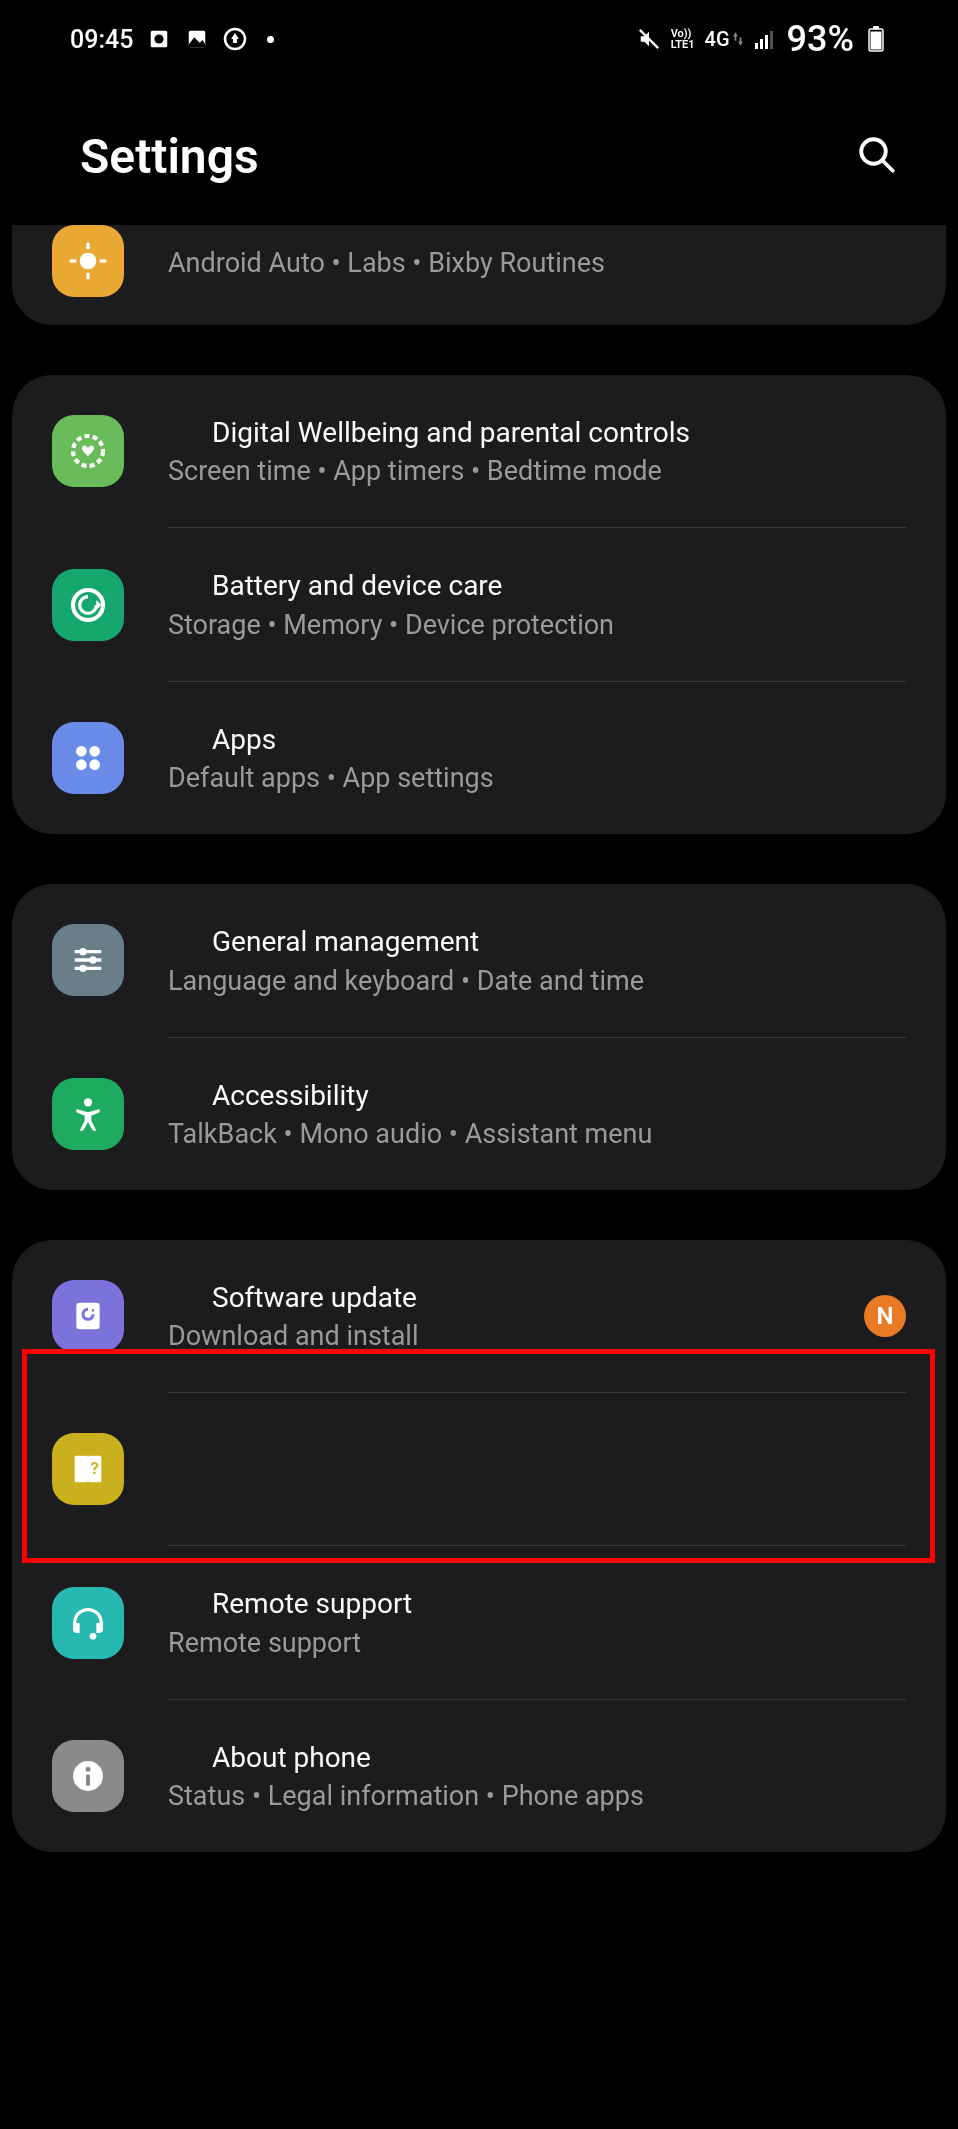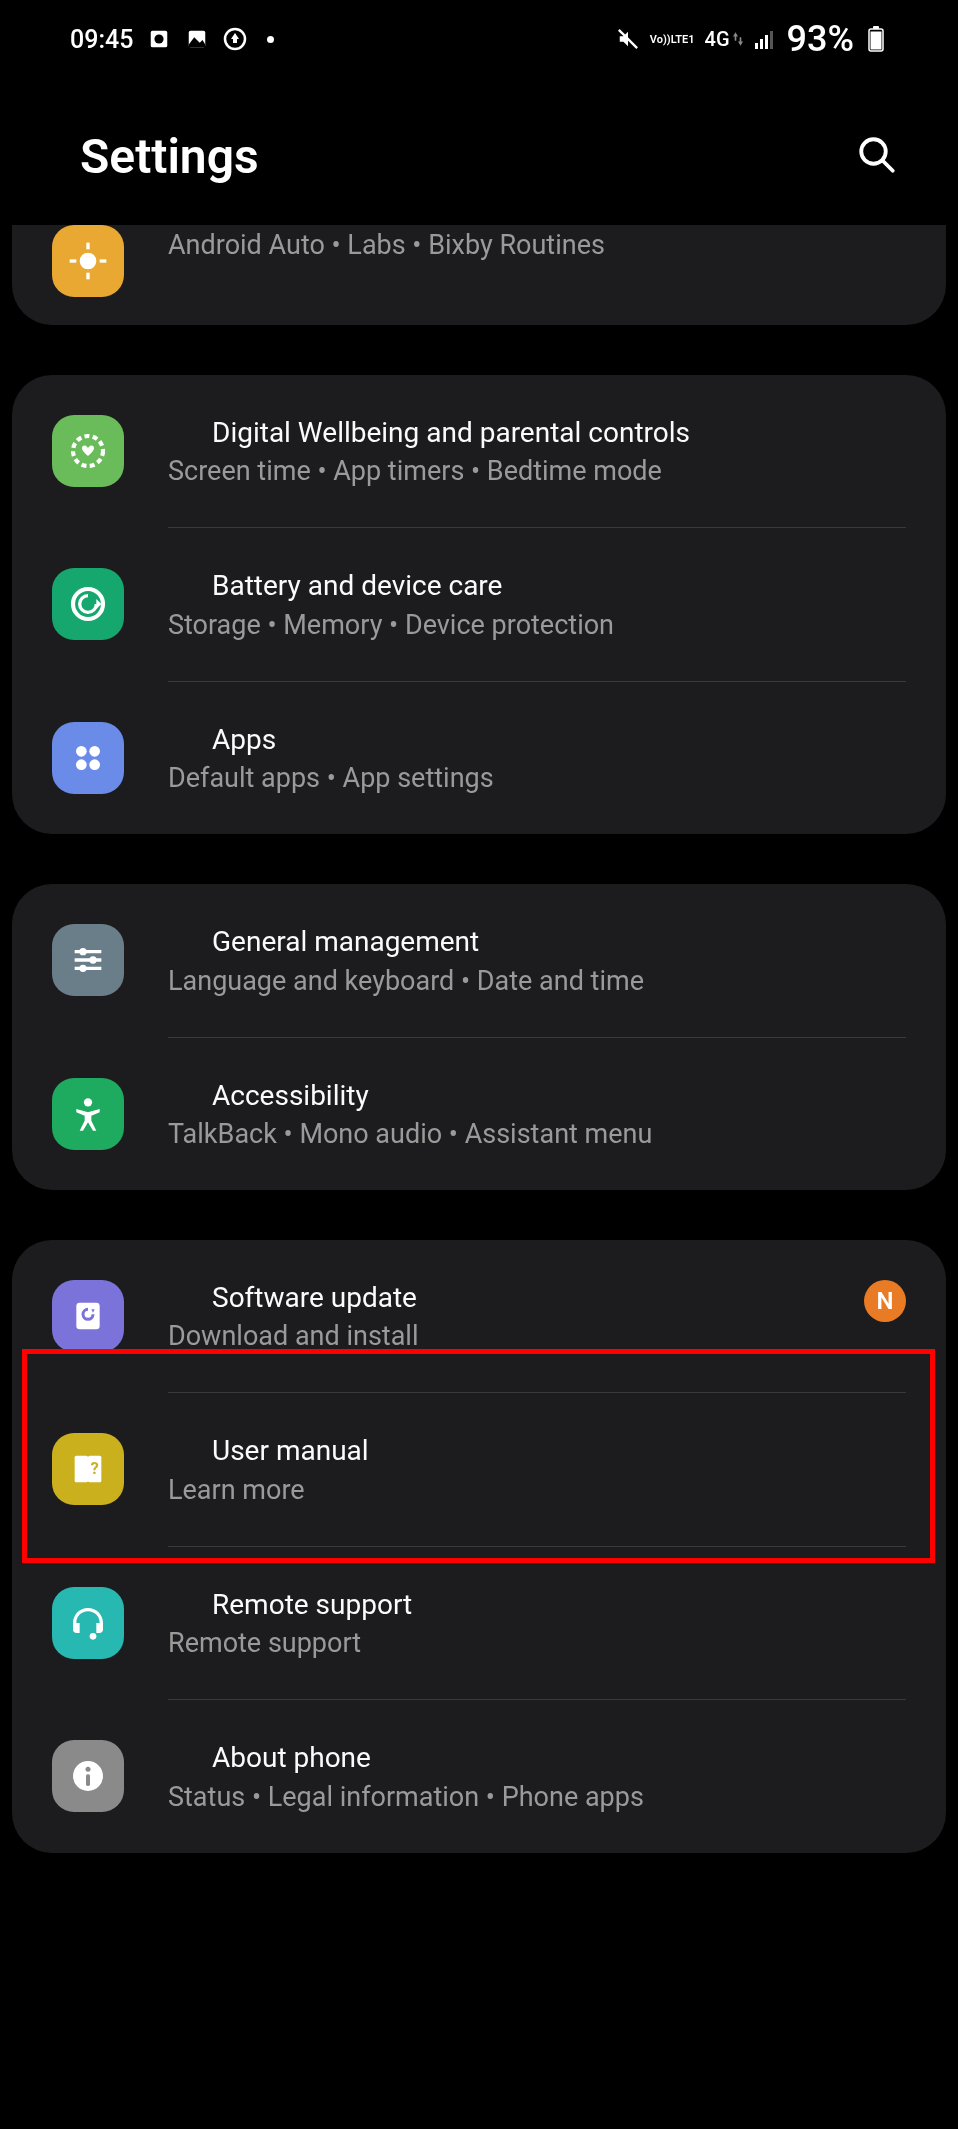--- a/index.html
+++ b/index.html
@@ -74,21 +74,21 @@
       margin-bottom: 50px;
       overflow: hidden;
     }
     .group-partial-top {
       border-top-left-radius: 0;
       border-top-right-radius: 0;
       padding-top: 0;
     }
     .item {
       display: flex;
-      align-items: flex-start;
+      align-items: center;
       padding: 40px 40px;
       position: relative;
     }
     .item-partial-first {
       padding-top: 0px;
       padding-bottom: 28px;
     }
     .item-icon {
       width: 72px;
       height: 72px;
@@ -194,21 +194,21 @@
     </span>
     <span class="small-circle" style="margin-left:6px;"></span>
   </div>
   <div class="status-right">
     <span class="status-icon">
       <svg viewBox="0 0 24 24" width="22" height="22" fill="#fff">
           <path d="M3 9v6h4l5 5V4L7 9H3z"></path>
           <line x1="2" y1="2" x2="22" y2="22" stroke="#fff" stroke-width="2.5"></line>
         </svg>
     </span>
-    <span style="display:flex;align-items:flex-start;">
+    <span style="display:flex;flex-direction:column;align-items:flex-start;">
       <span class="net-label">Vo))</span>
       <span class="net-label">LTE1</span>
     </span>
     <span style="display:flex;align-items:center;gap:3px;text-align:right;">
       <span style="font-size:20px;font-weight:500;">4G</span>
       <svg viewBox="0 0 12 16" width="10" height="14" fill="#888">
           <path d="M3 0 L0 5 L2 5 L2 10 L4 10 L4 5 L6 5 Z" fill="#888"></path>
           <path d="M9 16 L12 11 L10 11 L10 6 L8 6 L8 11 L6 11 Z" fill="#888"></path>
         </svg>
     </span>
@@ -353,24 +353,20 @@
     </div>
     <div class="divider"></div>
     <div class="item">
       <div class="item-icon icon-manual">
         <svg class="svg-icon" viewBox="0 0 24 24">
             <rect x="4" y="4" width="8" height="16" rx="1" fill="#fff"></rect>
             <rect x="12" y="4" width="8" height="16" rx="1" fill="#fff"></rect>
             <text x="16" y="15" font-size="10" fill="#cbb01e" text-anchor="middle" font-weight="bold">?</text>
           </svg>
       </div>
-      <div class="item-content">
-        <div class="item-title">User manual</div>
-        <div class="item-subtitle">Learn more</div>
-      </div>
     </div>
     <div class="divider"></div>
     <div class="item">
       <div class="item-icon icon-support">
         <svg class="svg-icon" viewBox="0 0 24 24">
             <path d="M12 3 C7 3 3 7 3 12 L3 16 C3 17 4 18 5 18 L7 18 L7 12 L5 12 C5 8 8 5 12 5 C16 5 19 8 19 12 L17 12 L17 18 L19 18 C20 18 21 17 21 16 L21 12 C21 7 17 3 12 3 Z" fill="#fff"></path>
             <circle cx="15" cy="20" r="2" fill="#fff"></circle>
           </svg>
       </div>
       <div class="item-content">

